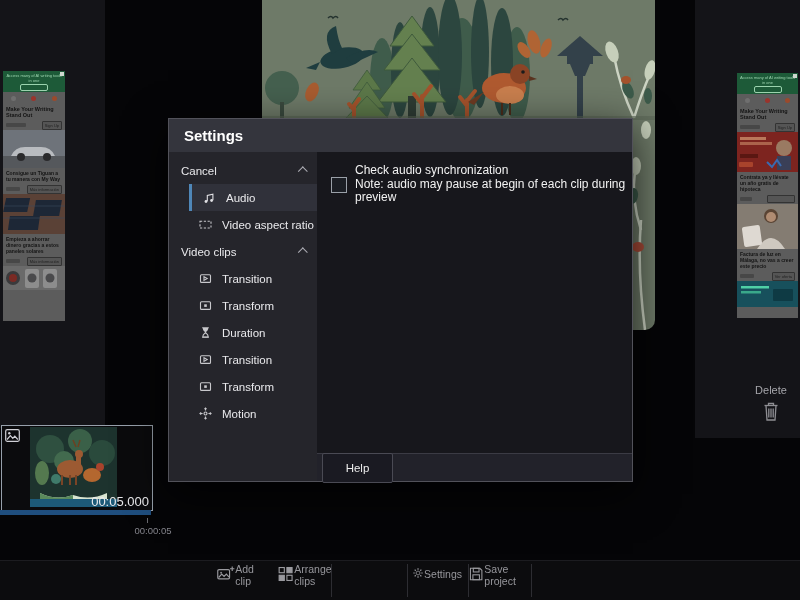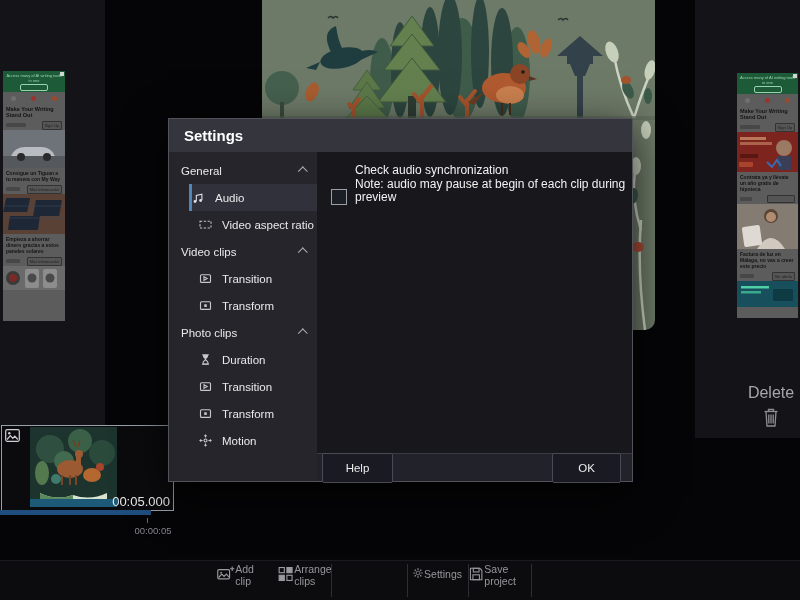--- a/index.html
+++ b/index.html
@@ -21,50 +21,50 @@
   .ad-icons{display:flex;justify-content:space-around;align-items:center;height:12px;flex:0 0 auto;}
   .dot{width:5px;height:5px;border-radius:50%;}
   .ad-head{font-size:5.5px;line-height:6px;font-weight:bold;color:#141414;padding:2px 3px;flex:0 0 auto;}
   .ad-byline{display:flex;align-items:center;justify-content:space-between;padding:0 3px;height:10px;flex:0 0 auto;}
   .blur-bar{width:20px;height:4px;background:#474747;border-radius:1px;}
   .ad-btn{font-size:4px;color:#222;border:0.5px solid #333;border-radius:1px;padding:1px 2px;background:#555;white-space:nowrap;}
   .ad-photo{flex:0 0 auto;overflow:hidden;}
   
   #preview{left:262px;top:0;width:393px;height:330px;border-radius:0 0 10px 10px;overflow:hidden;}
   
-  #clip{left:1px;top:425px;width:150px;height:84px;background:#0b0b0d;border:1px solid #97a0ab;padding-left:21px;}
+  #clip{left:1px;top:425px;width:150px;height:84px;background:#0b0b0d;border:1px solid #97a0ab;}
   #clip-duration{right:3px;bottom:1px;color:#e9e9ec;font-size:13px;}
   #progress-bar{left:0;top:510px;width:151px;height:5px;background:#1f4e7e;}
   #playhead-tick{left:147px;top:518px;width:1px;height:5px;background:#6a6a70;}
   #playhead-time{left:121px;top:525px;width:64px;text-align:center;color:#85858c;font-size:9.5px;}
   
-  #delete-ctl{left:743px;top:384px;width:56px;text-align:center;color:#a6a6ab;font-size:16px;}
+  #delete-ctl{left:743px;top:384px;width:56px;text-align:center;color:#a6a6ab;font-size:11px;}
   #delete-ctl svg{margin-top:5px;}
   
   #toolbar{left:0;top:560px;width:800px;height:40px;background:#0c0c0e;border-top:1px solid #1c1c20;}
   .tb-item{position:absolute;top:2px;display:flex;align-items:center;
            color:#97979c;font-size:10.5px;cursor:default;}
   .tb-item svg{margin-bottom:2px;}
   .tb-div{position:absolute;top:3px;width:1px;height:33px;background:#2d2d32;}
   
   #dialog{left:168px;top:118px;width:465px;height:364px;background:#191920;
           border:1px solid #52525a;box-sizing:border-box;box-shadow:0 12px 40px rgba(0,0,0,.75);}
   #dialog-titlebar{height:33px;background:#34353d;display:flex;align-items:center;padding-left:15px;}
   #dialog-title{color:#fff;font-size:15px;font-weight:bold;}
   #dialog-body{display:flex;height:329px;}
   #dlg-sidebar{width:148px;background:#25252b;padding-top:5px;box-sizing:border-box;flex:0 0 auto;}
   .sb-header{height:27px;display:flex;align-items:center;padding:0 10px 0 12px;color:#e9e9ec;font-size:11.5px;}
   .sb-header .chev{margin-left:auto;width:6px;height:6px;border-left:1.5px solid #afafb6;
                    border-top:1.5px solid #afafb6;transform:rotate(45deg) translateY(1px);}
   .sb-item{height:27px;margin-left:20px;display:flex;align-items:center;gap:10px;
            padding-left:10px;color:#e9e9ec;font-size:11.5px;}
-  .sb-item.selected{background:#30313a;border-left:3px solid #4f87b8;padding-left:0;}
+  .sb-item.selected{background:#30313a;border-left:3px solid #4f87b8;padding-left:11px;}
   .sb-item svg{flex:0 0 auto;}
   #dlg-content{flex:1;background:#17171c;position:relative;}
-  #check-row{position:absolute;left:14px;top:12px;display:flex;align-items:flex-end;}
+  #check-row{position:absolute;left:14px;top:12px;display:flex;align-items:center;}
   #checkbox{width:14px;height:14px;border:1px solid #9aa0a8;background:#1b1e24;margin-top:1px;flex:0 0 auto;}
   #check-labels{margin-left:8px;color:#f2f2f2;font-size:12px;line-height:13.5px;}
   #btn-bar{position:absolute;left:0;bottom:0;width:100%;height:28px;background:#22222a;
            border-top:1px solid #3b3b44;display:flex;align-items:center;padding:0 5px;box-sizing:border-box;}
   .dlg-btn{height:28px;background:#1a1a22;border:1px solid #4a4a54;border-radius:2px;
            color:#ededed;font-size:11.5px;display:flex;align-items:center;justify-content:center;}
   #btn-help{width:69px;margin-right:auto;}
   #btn-ok{width:67px;margin-right:6px;}
   #btn-cancel{width:66px;}
 </style>
@@ -374,21 +374,21 @@
   <div class="tb-div" style="left:531px"></div>
 </div>
 
 <div class="abs" id="dialog">
   <div id="dialog-titlebar">
     <span id="dialog-title">Settings</span>
   </div>
   <div id="dialog-body">
     <div id="dlg-sidebar">
       <div class="sb-header">
-        <span>General</span>
+        <span>Cancel</span>
         <span class="chev"></span>
       </div>
       <div class="sb-item selected">
         <svg width="13" height="13" viewBox="0 0 13 13" fill="none" stroke="#e0e0e4" stroke-width="1.1">
           <path d="M4.3 10.3 V4.4 L9.9 3.2 V9.3"></path>
           <circle cx="3" cy="10.5" r="1.4" fill="#e0e0e4" stroke="none"></circle>
           <circle cx="8.6" cy="9.5" r="1.4" fill="#e0e0e4" stroke="none"></circle>
         </svg>
         <span>Audio</span>
       </div>
@@ -408,24 +408,20 @@
           <path d="M5 4.8 l3.2 1.8 -3.2 1.8 z"></path>
         </svg>
         <span>Transition</span>
       </div>
       <div class="sb-item">
         <svg width="13" height="13" viewBox="0 0 13 13" fill="none" stroke="#c8c8cc" stroke-width="1.1">
           <rect x="1.5" y="2.8" width="10" height="7.6" rx="1"></rect>
           <rect x="5.2" y="5.3" width="2.6" height="2.6" fill="#c8c8cc" stroke="none"></rect>
         </svg>
         <span>Transform</span>
-      </div>
-      <div class="sb-header">
-        <span>Photo clips</span>
-        <span class="chev"></span>
       </div>
       <div class="sb-item">
         <svg width="13" height="13" viewBox="0 0 13 13" fill="none" stroke="#c8c8cc" stroke-width="1.1">
           <path d="M3.2 1.8 h6.6 M3.2 11.2 h6.6"></path>
           <path d="M3.8 2 c0 3 2 3.4 2.7 4.5 c0.7 -1.1 2.7 -1.5 2.7 -4.5 z" fill="#c8c8cc" stroke="none"></path>
           <path d="M3.8 11 c0 -3 2 -3.4 2.7 -4.5 c0.7 1.1 2.7 1.5 2.7 4.5 z"></path>
         </svg>
         <span>Duration</span>
       </div>
       <div class="sb-item">
@@ -454,17 +450,16 @@
     <div id="dlg-content">
       <div id="check-row">
         <div id="checkbox"></div>
         <div id="check-labels">
           <div>Check audio synchronization</div>
           <div>Note: audio may pause at begin of each clip during preview</div>
         </div>
       </div>
       <div id="btn-bar">
         <div class="dlg-btn" id="btn-help">Help</div>
-        <div class="dlg-btn" id="btn-ok">OK</div>
       </div>
     </div>
   </div>
 </div>
 
 </body></html>

